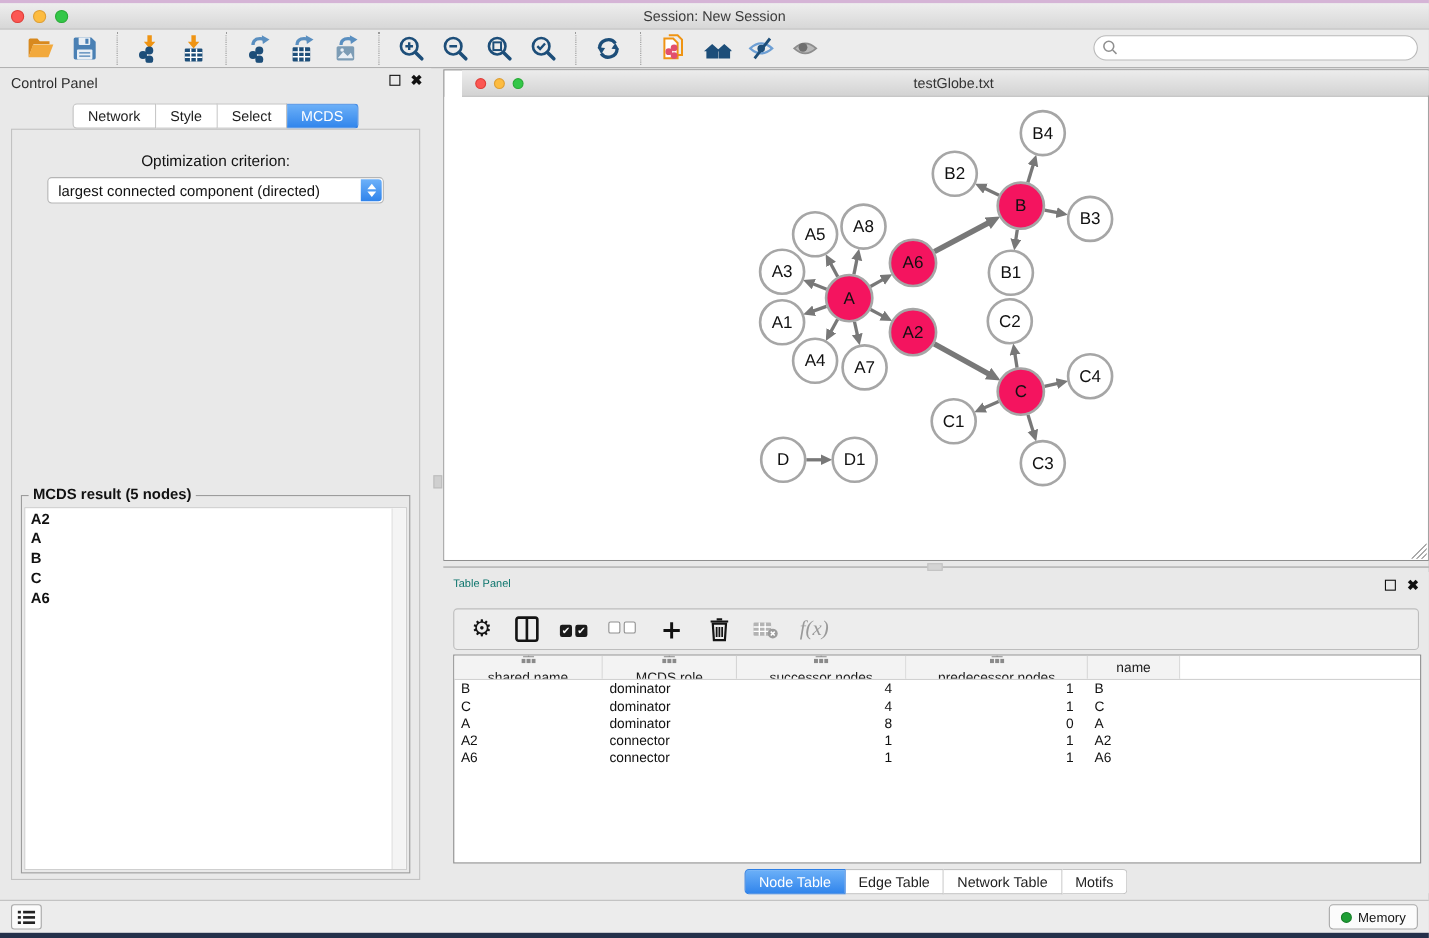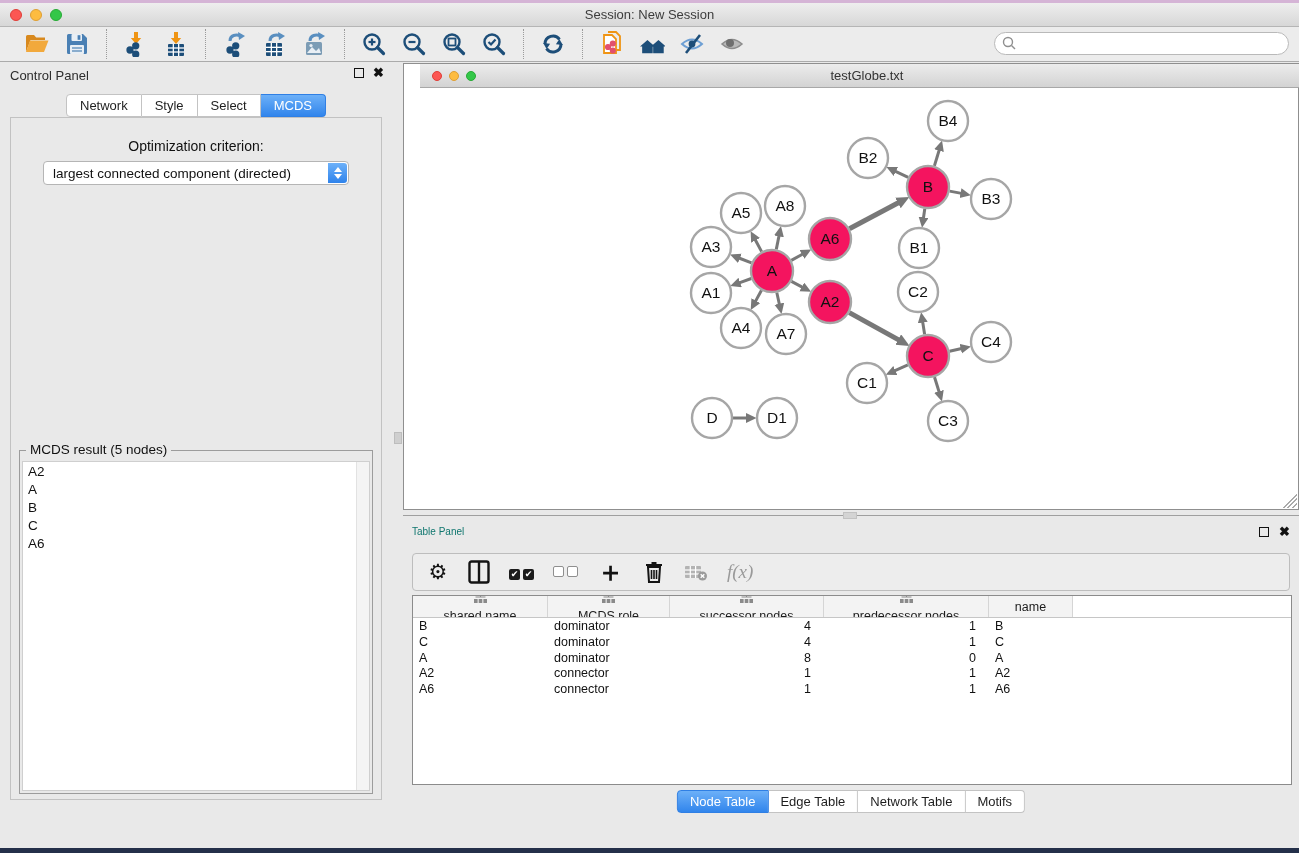--- a/index.html
+++ b/index.html
@@ -56,21 +56,21 @@
   .select-stepper { position:absolute; right:1px; top:1px; bottom:1px; width:19px; border-radius:0 3px 3px 0;
     background:linear-gradient(#6db1f9,#2f83eb); display:flex; flex-direction:column;
     align-items:center; justify-content:center; gap:2px; }
   .select-stepper .tri-up { width:0; height:0; border-left:4px solid transparent; border-right:4px solid transparent; border-bottom:5px solid #fff; }
   .select-stepper .tri-down { width:0; height:0; border-left:4px solid transparent; border-right:4px solid transparent; border-top:5px solid #fff; }
   .cp-buttons { position:absolute; top:82px; width:100%; display:flex; justify-content:center; gap:15px; }
   .push-btn { background:#fff; border:1px solid #c0c0c0; border-radius:5px; padding:4px 14px;
     font-size:13.5px; color:#111; cursor:pointer; }
 
   .mcds-fieldset { position:absolute; left:8px; right:8px; top:332px; bottom:5px;
-    border:1px solid #9c9c9c; background:#e9e9e9; }
+    border:1px solid #9c9c9c; background:#e9e9e9;font-weight:bold; }
   .mcds-legend { position:absolute; left:6px; top:-9px; background:#e9e9e9; padding:0 4px; font-size:13.5px; color:#111; }
   .mcds-list { position:absolute; left:2px; right:2px; top:10px; bottom:2px; background:#fff;
     border:1px solid #cfcfcf; overflow:hidden; }
   .mcds-scroll { position:absolute; right:0; top:0; bottom:0; width:13px; background:#f4f4f4; border-left:1px solid #e2e2e2; }
   .mcds-item { font-size:13.5px; color:#111; padding:1.5px 0 1.5px 5px; }
 
   
   .net-window { position:absolute; left:403px; top:63px; width:896px; height:447px;
     border:1px solid #8f8f8f; background:#fff; }
   .net-titlebar { position:absolute; left:16px; top:0; width:100%; height:24px;
@@ -649,15 +649,31 @@
         </div>
     </div>
     <div class="seg tp-tabs" id="tp-tabs">
         <div class="seg-btn selected">Node Table</div>
         <div class="seg-btn">Edge Table</div>
         <div class="seg-btn">Network Table</div>
         <div class="seg-btn">Motifs</div>
       </div>
   </div>
 
+  <div class="statusbar">
+    <div class="list-btn">
+      <svg width="16" height="14" viewBox="0 0 16 14">
+        <rect x="0" y="1" width="3" height="2.4" fill="#222"></rect>
+          <rect x="5" y="1" width="11" height="2.4" fill="#222"></rect>
+        <rect x="0" y="5.8" width="3" height="2.4" fill="#222"></rect>
+          <rect x="5" y="5.8" width="11" height="2.4" fill="#222"></rect>
+        <rect x="0" y="10.6" width="3" height="2.4" fill="#222"></rect>
+          <rect x="5" y="10.6" width="11" height="2.4" fill="#222"></rect>
+      </svg>
+    </div>
+    <div class="memory-btn">
+      <span class="mem-dot"></span>
+      <span>Memory</span>
+    </div>
+  </div>
 
   <div class="desktop-bottom"></div>
 </div>
 
 </body></html>

